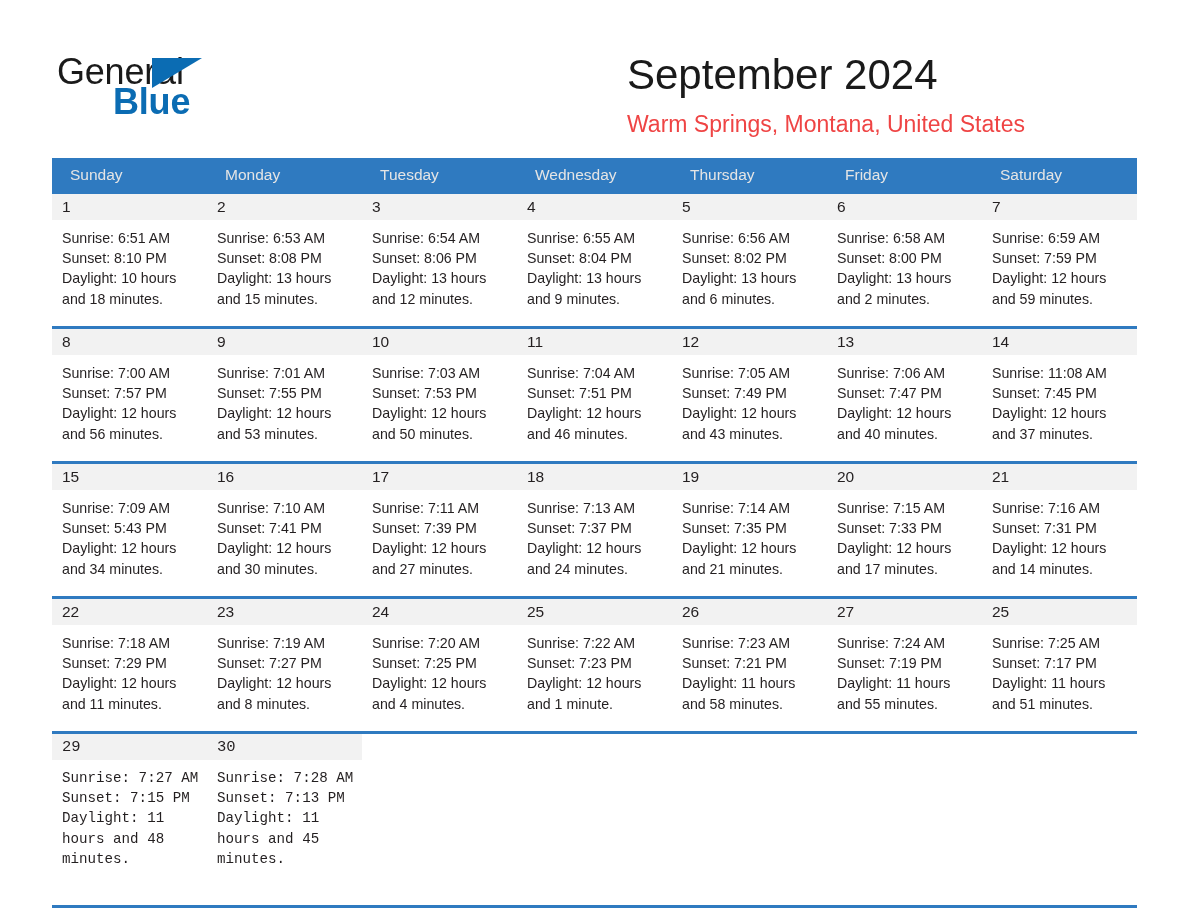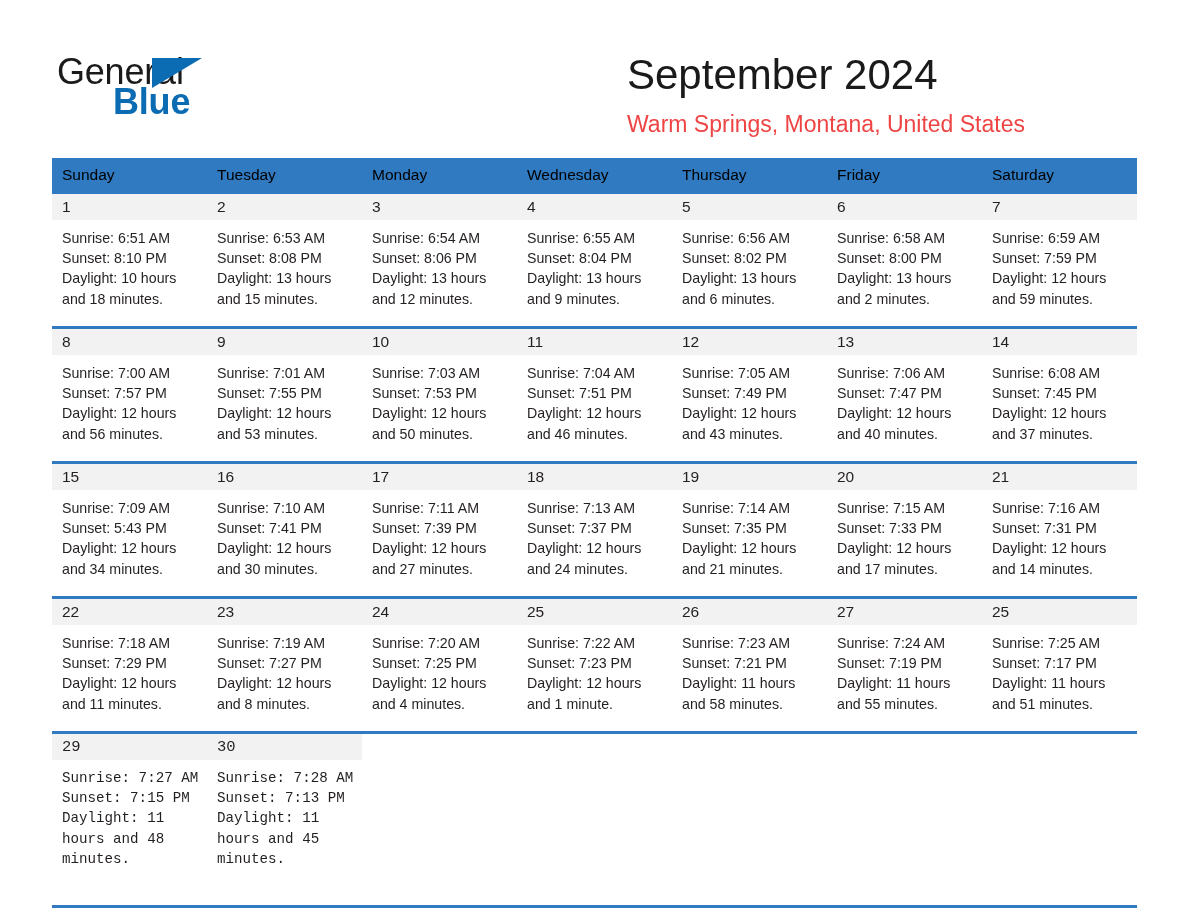--- a/index.html
+++ b/index.html
@@ -100,24 +100,24 @@
   }
 
   .weekday-row {
     display: flex;
     background: #2f7ac0;
     height: 33px;
   }
   .weekday-cell {
     flex: 1 1 0;
     min-width: 0;
-    color: #000000;
+    color: #e5e5e5;
     font-size: 15.5px;
     line-height: 33px;
-    padding-left: 10px;
+    padding-left: 18px;
     box-sizing: border-box;
     white-space: nowrap;
   }
 
   .week-row {
     display: flex;
     border-top: 3px solid #2f7ac0;
     background: #ffffff;
   }
   .day-cell {
@@ -179,22 +179,22 @@
       <div class="month-title">September 2024</div>
       <div class="location-title">Warm Springs, Montana, United States</div>
     </div>
 
   </div>
 
   <div class="calendar">
 
     <div class="weekday-row">
       <div class="weekday-cell">Sunday</div>
+      <div class="weekday-cell">Monday</div>
       <div class="weekday-cell">Tuesday</div>
-      <div class="weekday-cell">Monday</div>
       <div class="weekday-cell">Wednesday</div>
       <div class="weekday-cell">Thursday</div>
       <div class="weekday-cell">Friday</div>
       <div class="weekday-cell">Saturday</div>
     </div>
 
     <div id="weeks-container">
         <div class="week-row">
           <div class="day-cell">
             <div class="day-number-band">1</div>
@@ -298,21 +298,21 @@
             <div class="day-number-band">13</div>
             <div class="day-info">
               <div>Sunrise: 7:06 AM</div>
               <div>Sunset: 7:47 PM</div>
               <div class="wrap">Daylight: 12 hours and 40 minutes.</div>
             </div>
           </div>
           <div class="day-cell">
             <div class="day-number-band">14</div>
             <div class="day-info">
-              <div>Sunrise: 6:08 AM</div>
+              <div>Sunrise: 11:08 AM</div>
               <div>Sunset: 7:45 PM</div>
               <div class="wrap">Daylight: 12 hours and 37 minutes.</div>
             </div>
           </div>
         </div>
         <div class="week-row">
           <div class="day-cell">
             <div class="day-number-band">15</div>
             <div class="day-info">
               <div>Sunrise: 7:09 AM</div>

